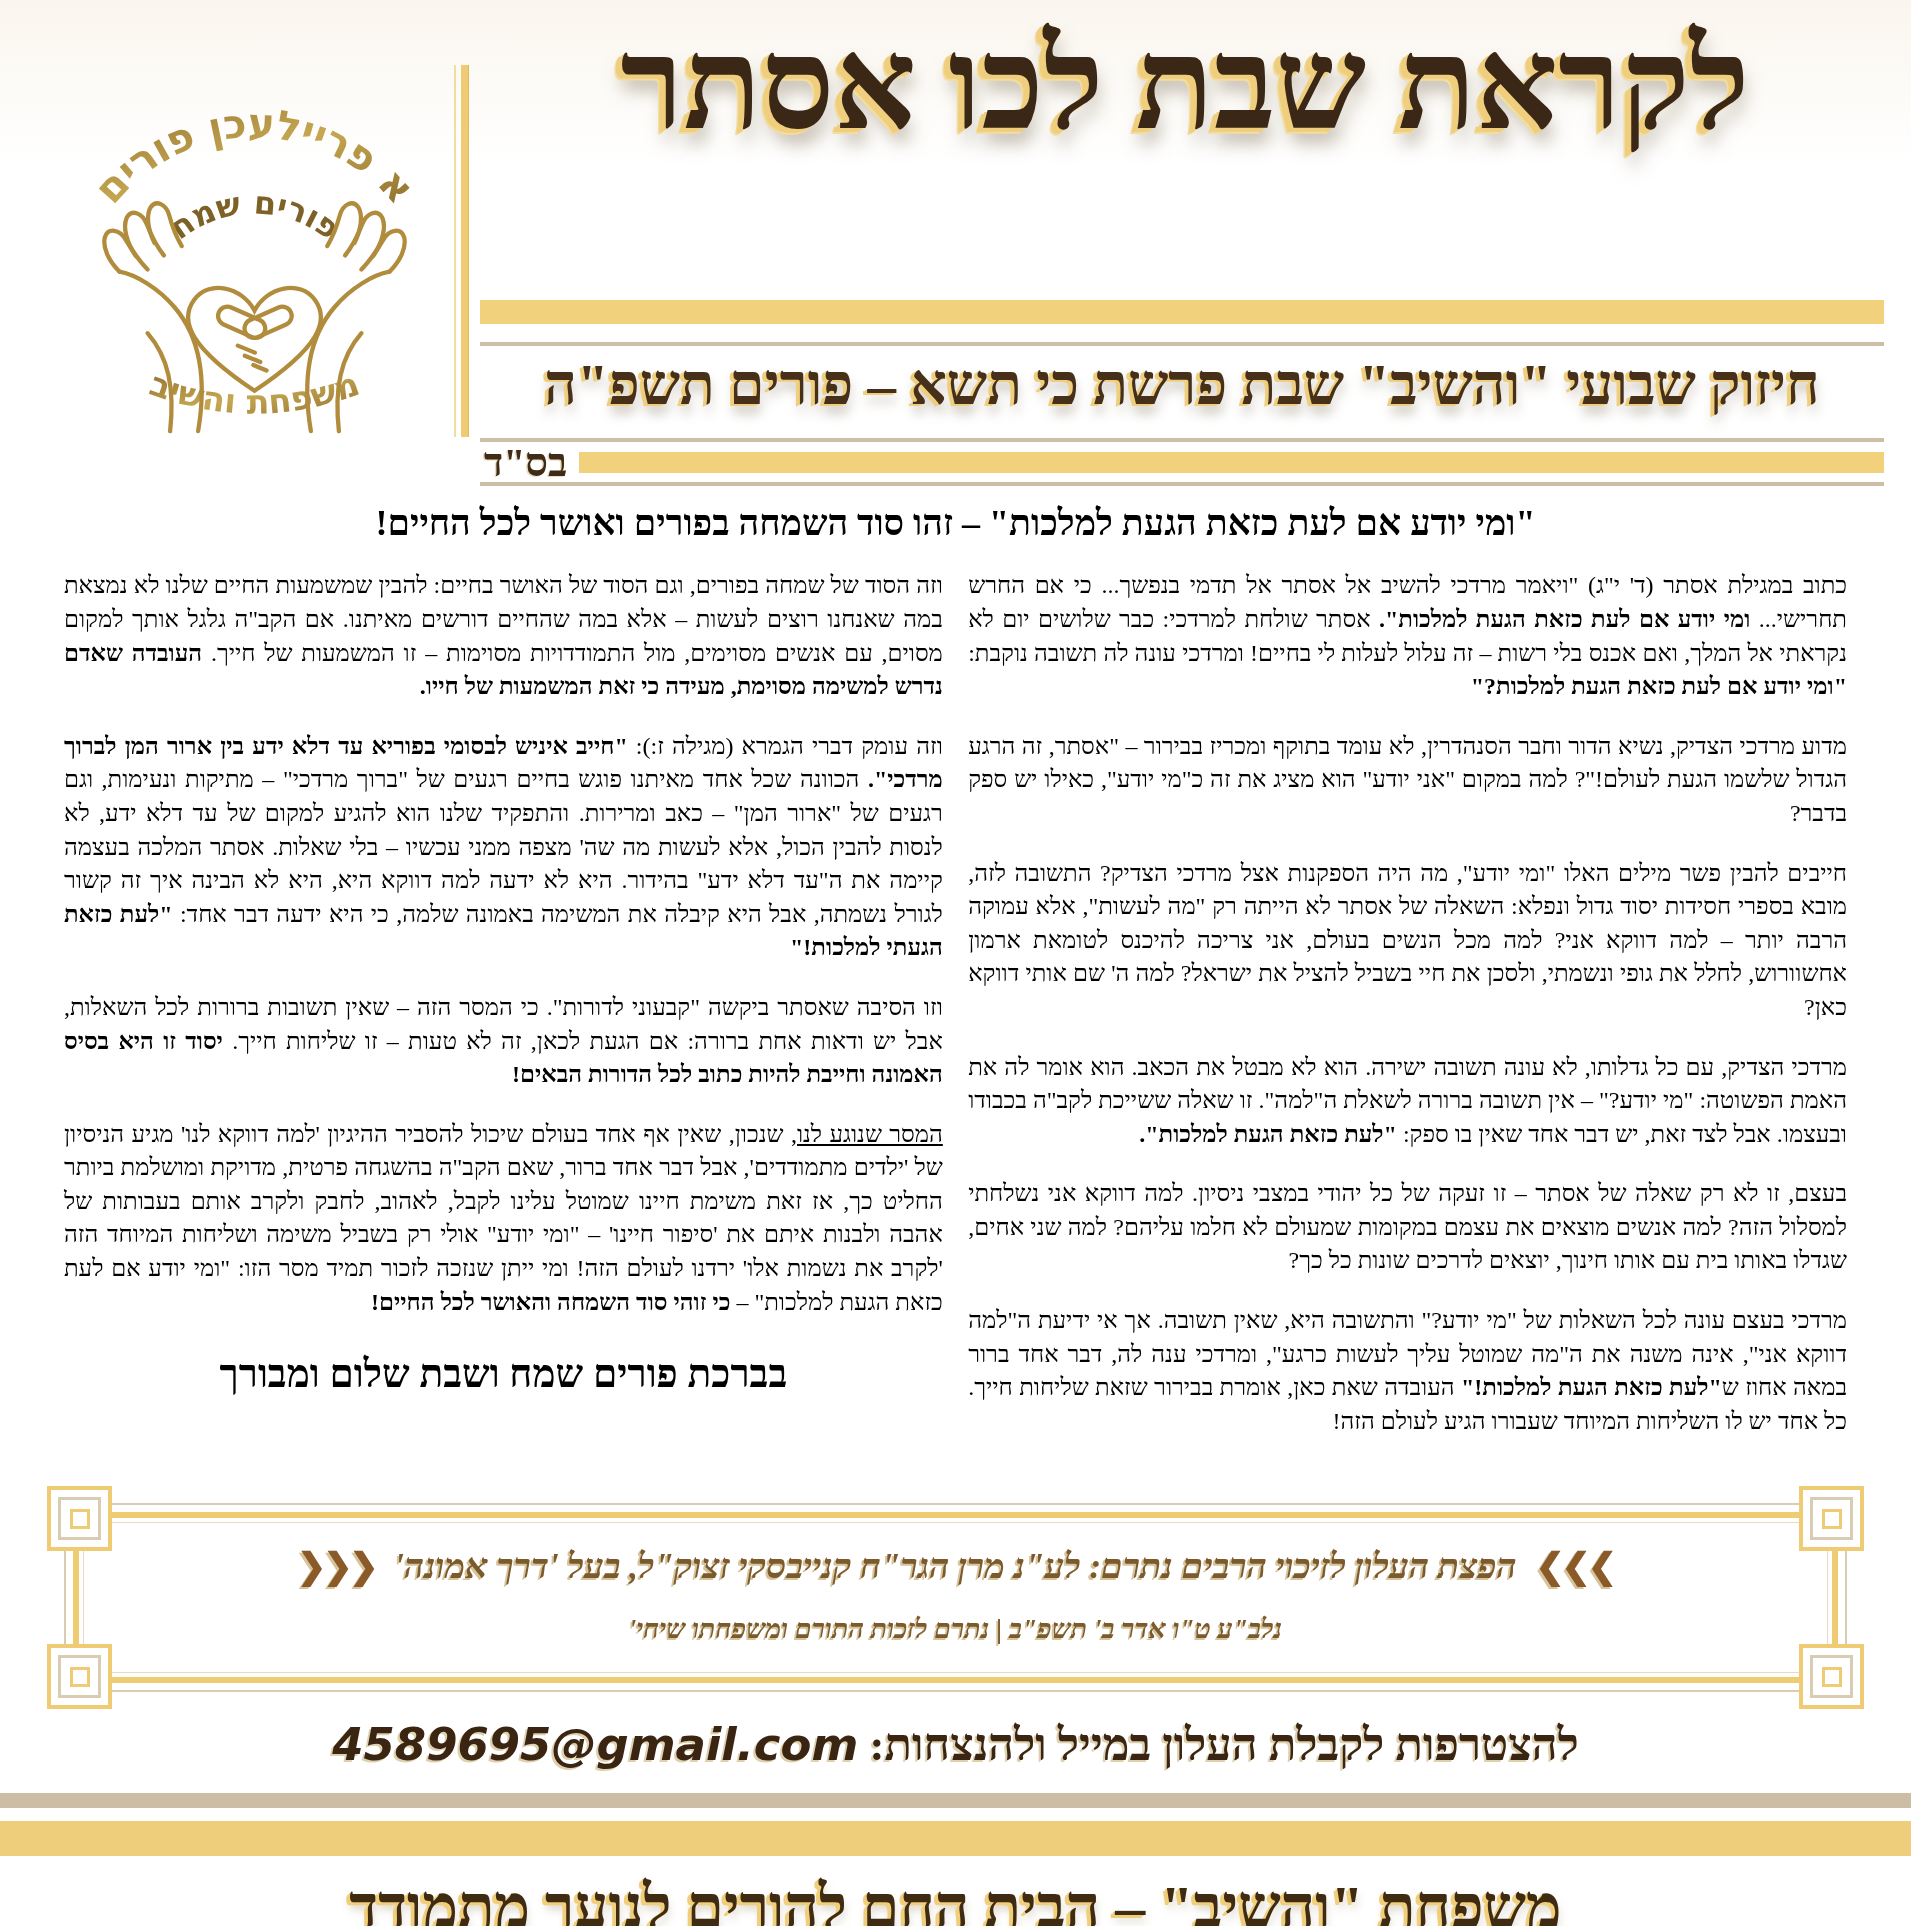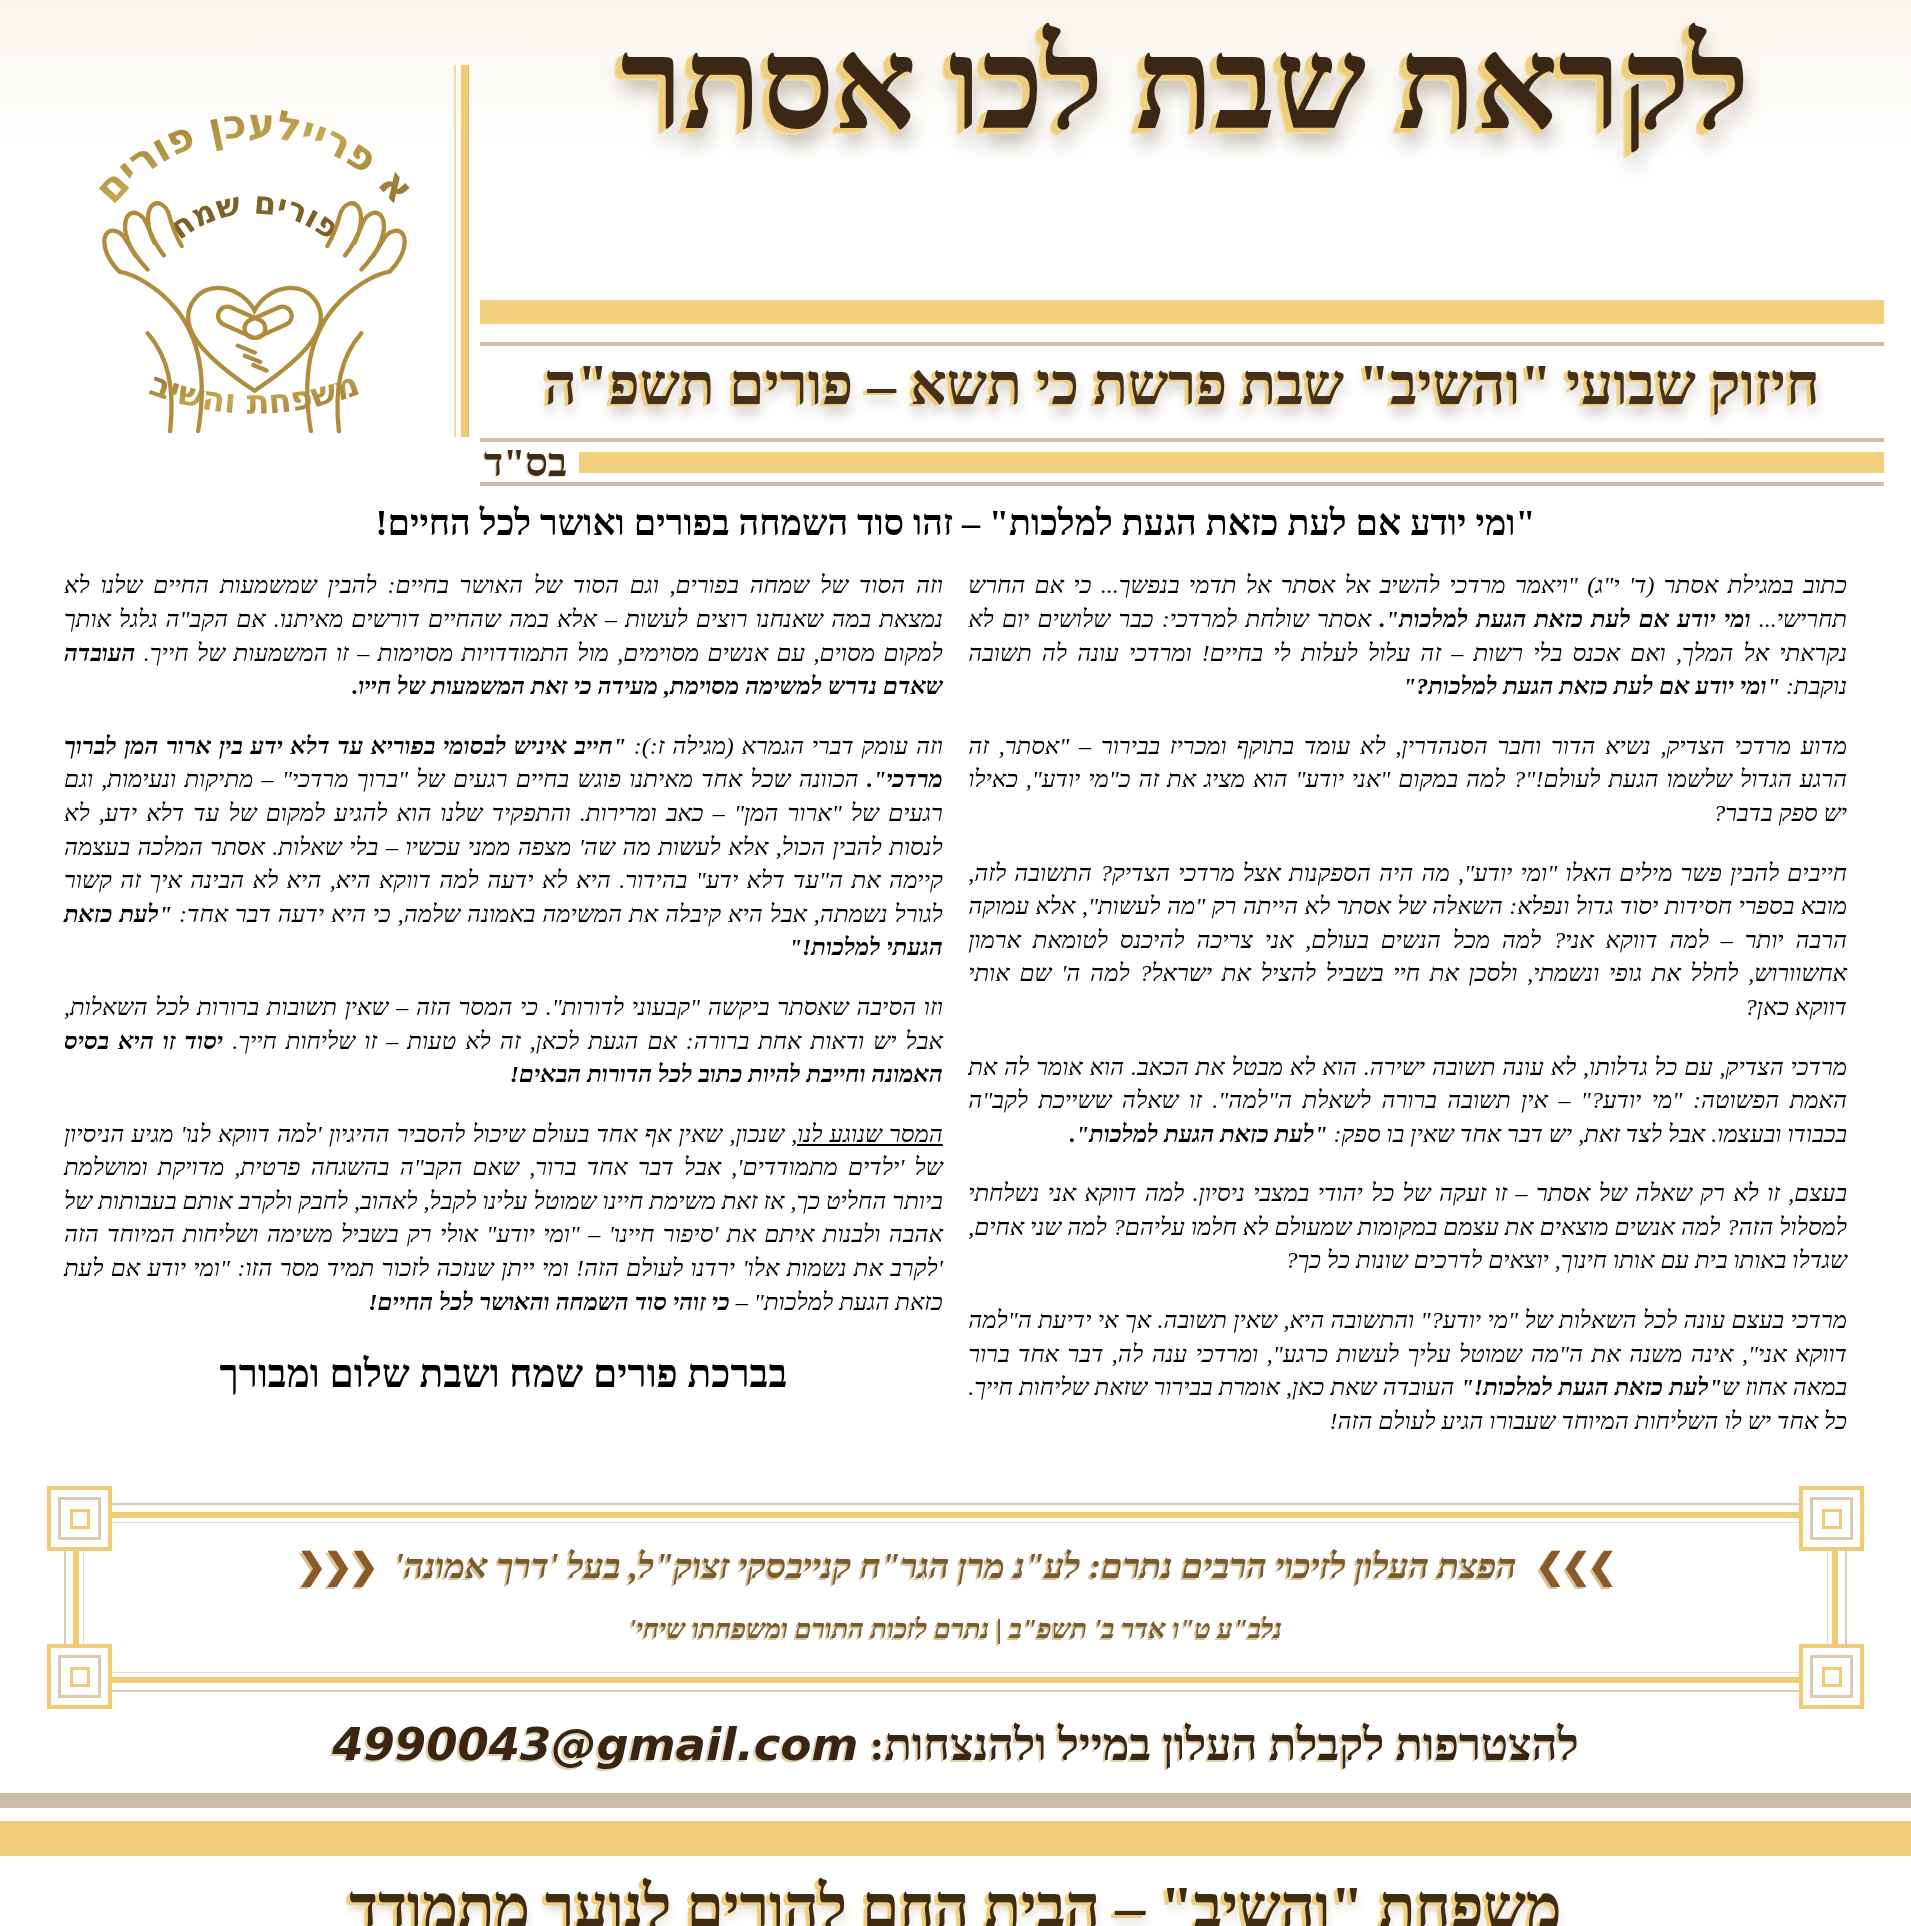--- a/index.html
+++ b/index.html
@@ -36,21 +36,21 @@
           text-shadow:-1.5px 1.2px 0 #E8DCC2; }
   .hline-c { position:absolute; left:480px; right:27px; top:482px; height:3.9px; background:#CDBFA6; }
   
   .headline {
     margin:7px 46px 0; text-align:center; font-size:36px; font-weight:bold;
     white-space:nowrap; color:#000;
   }
   
   .columns { display:flex; gap:25.4px; margin:25.4px 64px 0; }
   .col { flex:1; font-size:24px; line-height:1.4; text-align:justify; }
-  .para { margin-bottom:26px;font-style:italic; }
+  .para { margin-bottom:26px; }
   .para span.b { font-weight:bold; }
   .para span.u { text-decoration:underline; }
   .blessing { text-align:center; }
   .blessing .bl1 { font-size:39px; font-weight:bold; line-height:1.5; }
   .blessing .bl2 { font-size:38px; font-weight:bold; margin-top:23px; }
   
   .frame { margin:39px 64px 0; border:2.3px solid #D8CCB2; padding:7px; position:relative; }
   .frame-gold { border:6.2px solid #EFCB74; padding:3.9px; }
   .frame-in { border:1.9px solid #E8DCBB; padding:23px 46px 27px; text-align:center; }
   .corner { position:absolute; width:65px; height:65px; border:4.6px solid #EFCB74; background:#fff; }
@@ -183,20 +183,20 @@
         <span>הפצת העלון לזיכוי הרבים נתרם: לע"נ מרן הגר"ח קנייבסקי זצוק"ל, בעל 'דרך אמונה'</span>
         <span class="arr">❮❮❮</span>
       </div>
       <div class="ded2">נלב"ע ט"ו אדר ב' תשפ"ב | נתרם לזכות התורם ומשפחתו שיחי'</div>
     </div>
   </div>
 </div>
 
 <div class="contact">
   <span>להצטרפות לקבלת העלון במייל ולהנצחות:</span>
-  <span class="email" dir="ltr">4990043@gmail.com</span>
+  <span class="email" dir="ltr">4589695@gmail.com</span>
 </div>
 
 <div class="div-tan"></div>
 <div class="div-gold"></div>
 
 <div class="foot1">משפחת "והשיב" – הבית החם להורים לנוער מתמודד</div>
 
 
 </body></html>

